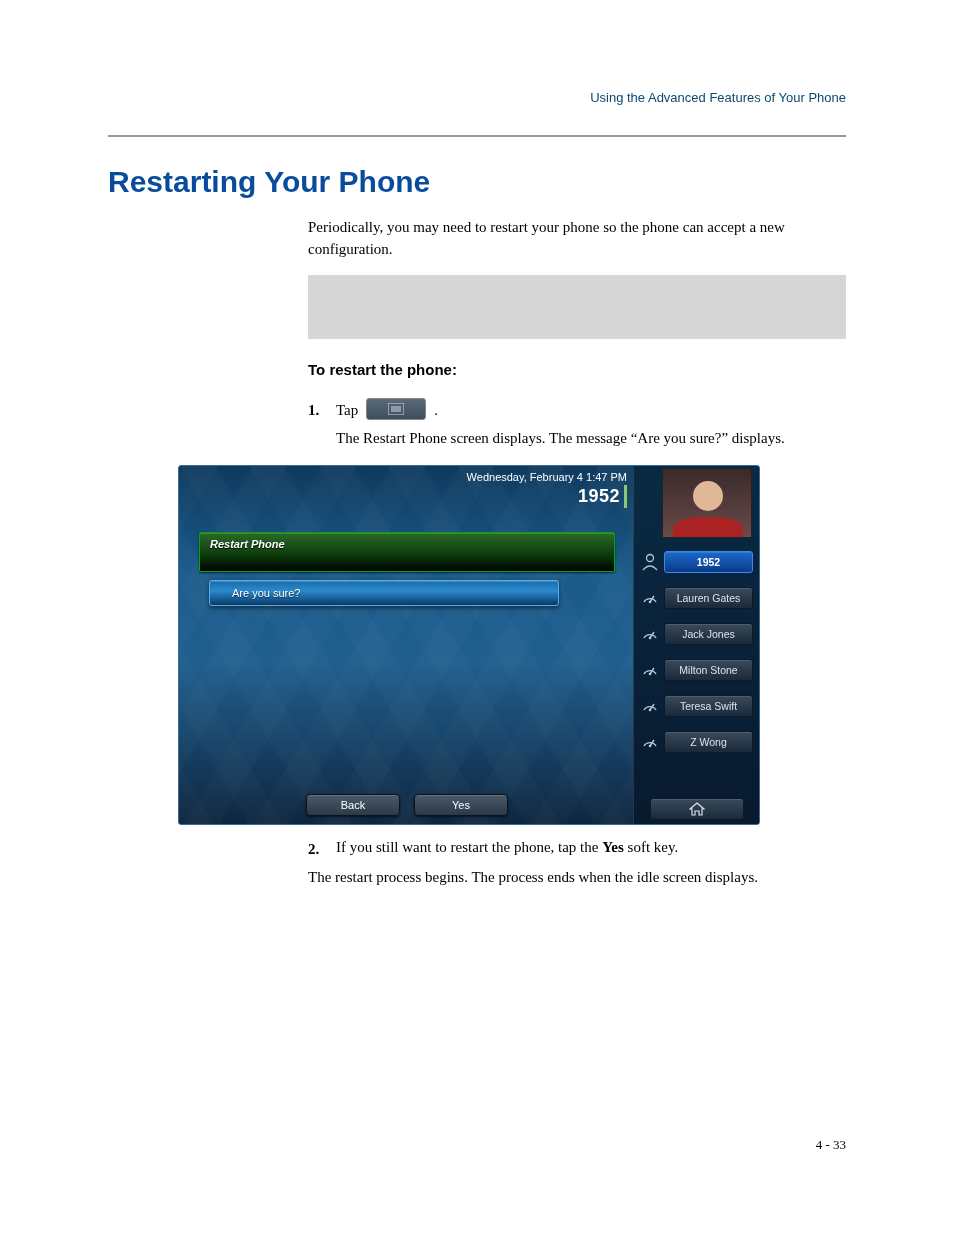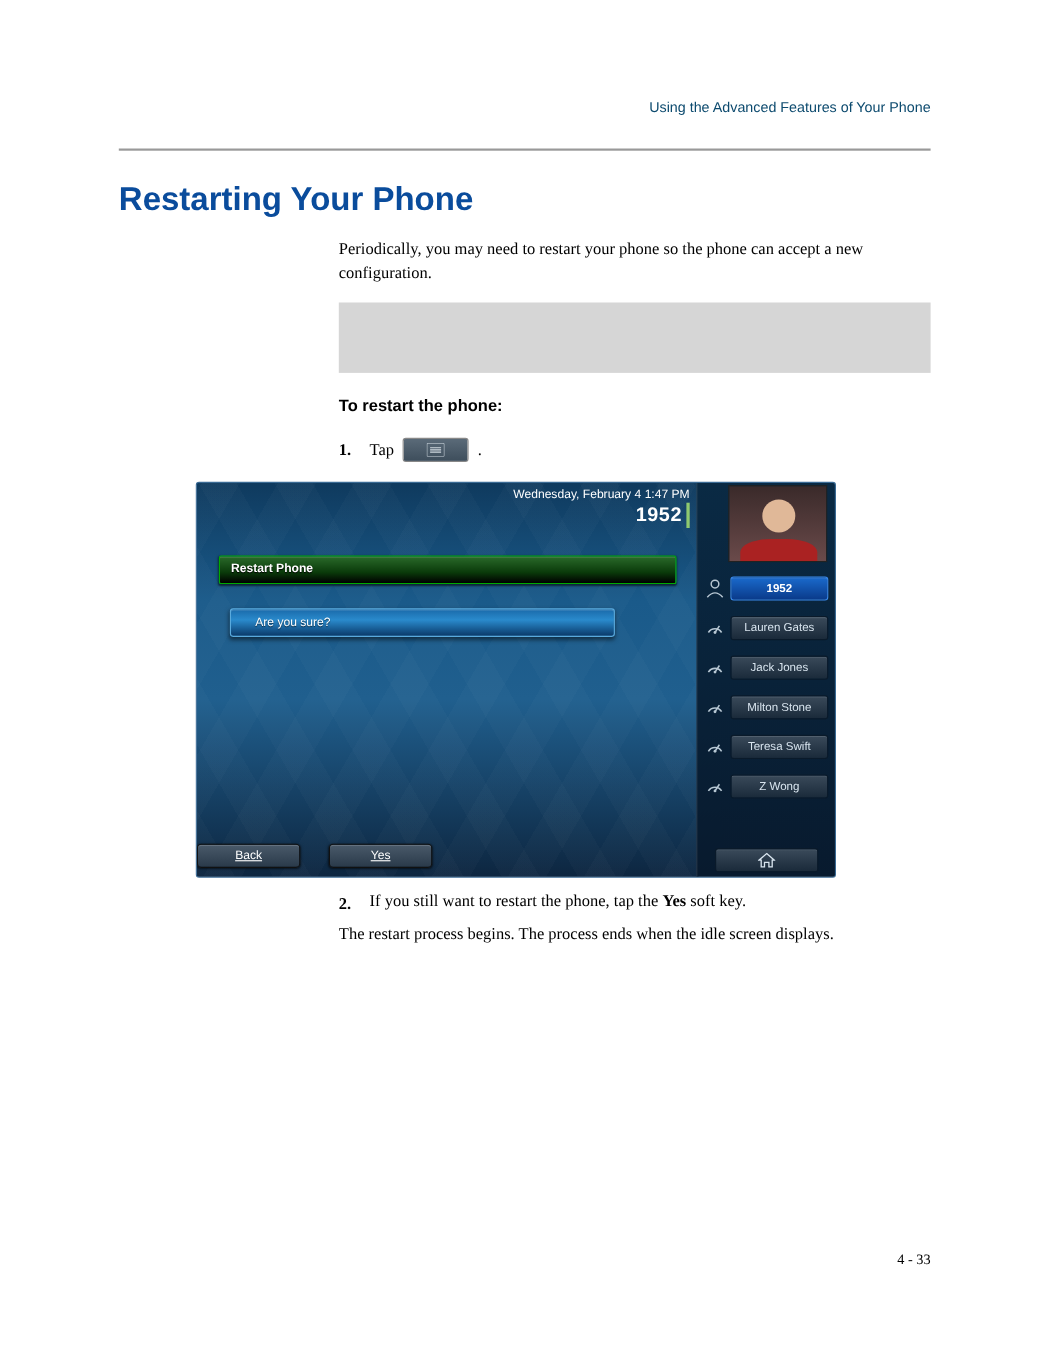--- a/index.html
+++ b/index.html
@@ -119,50 +119,51 @@
     font-size: 18px;
     font-weight: bold;
     letter-spacing: 0.5px;
     border-right: 3px solid #8fc96f;
     padding-right: 4px;
     display: inline-block;
   }
   .title-bar {
     position: absolute;
     left: 20px; top: 66px;
-    width: 416px; height: 26px;
+    width: 416px; height: 40px;
     background: linear-gradient(#2a6a2a, #0a3a0a 60%, #000);
     border: 1px solid #0a0;
     border-radius: 2px;
     box-shadow: 0 1px 2px rgba(0,0,0,0.6), inset 0 1px 0 rgba(255,255,255,0.15);
     font-size: 11px;
     font-weight: bold;
     padding: 5px 10px 0;
     text-shadow: 0 1px 1px #000;
+    font-style: italic;
   }
   .prompt-box {
     position: absolute;
     left: 30px; top: 114px;
     width: 350px; height: 26px;
     background: linear-gradient(#1a6aaa, #2a8acc 40%, #0a3a6a);
     border: 1px solid #5aaadd;
     border-radius: 3px;
     font-size: 11px;
     padding: 6px 22px 0;
     text-shadow: 0 1px 1px rgba(0,0,0,0.6);
     box-shadow: 0 2px 4px rgba(0,0,0,0.5), inset 0 1px 0 rgba(255,255,255,0.2);
   }
   .softkey-bar {
     position: absolute;
     left: 0; bottom: 0;
     width: 456px; height: 34px;
     display: flex;
-    gap: 26px;
+    justify-content: center;
+    gap: 14px;
     padding-top: 4px;
-    text-decoration: underline;
   }
   .softkey {
     width: 94px; height: 22px;
     background: linear-gradient(#4a5a6a, #2a3a4a);
     border: 1px solid #111;
     border-radius: 4px;
     font-size: 11px;
     text-align: center;
     padding-top: 4px;
     box-shadow: 0 1px 2px rgba(0,0,0,0.6), inset 0 1px 0 rgba(255,255,255,0.15);
@@ -282,20 +283,21 @@
           <span class="icon-chip">
             <svg width="16" height="12" viewBox="0 0 16 12">
               <rect x="0" y="0" width="16" height="12" rx="1" fill="none" stroke="#cfd8df" stroke-width="1"></rect>
               <line x1="3" y1="4" x2="13" y2="4" stroke="#cfd8df" stroke-width="1"></line>
               <line x1="3" y1="6" x2="13" y2="6" stroke="#cfd8df" stroke-width="1"></line>
               <line x1="3" y1="8" x2="13" y2="8" stroke="#cfd8df" stroke-width="1"></line>
             </svg>
           </span>
             <span>.</span>
         </div>
+        <div class="body-text" style="margin-top:6px;">The Restart Phone screen displays. The message “Are you sure?” displays.</div>
       </div>
     </div>
   </div>
 
   <div class="screenshot">
     <div class="main-pane">
       <div class="status-bar">
         <div>Wednesday, February 4  1:47 PM</div>
         <div class="ext">1952</div>
       </div>

